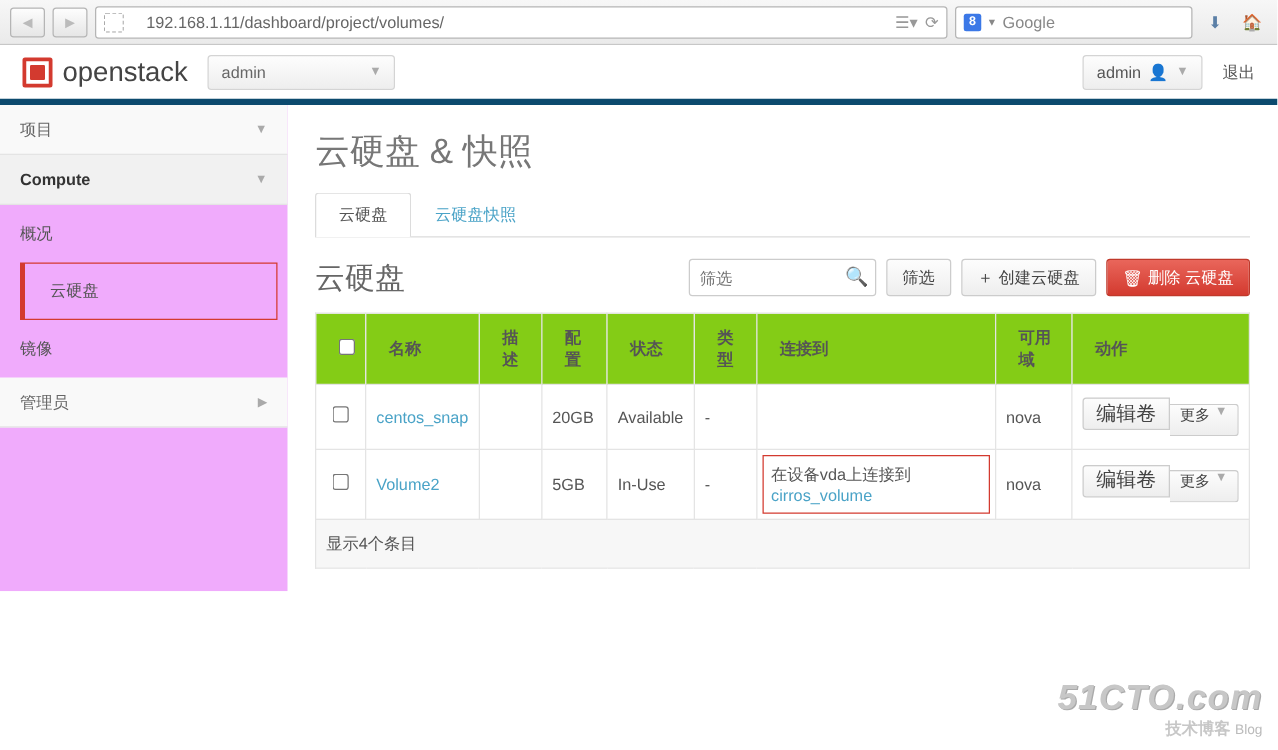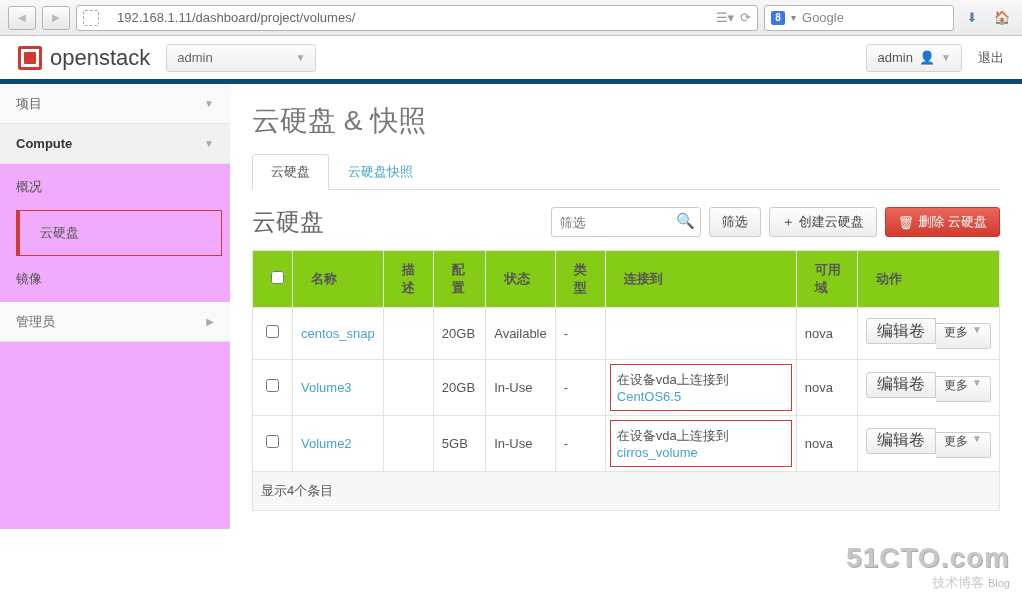--- a/index.html
+++ b/index.html
@@ -57,22 +57,22 @@
   table.vols th{background:#84cc16;font-weight:bold;padding-left:18px;}
   .lnk{color:#4aa3c7;}
   .attach-box{border:1px solid #d33a2f;padding:6px;}
   .actions-cell{white-space:nowrap;}
   .mini-btn{height:26px;border:1px solid #ccc;border-radius:3px 0 0 3px;background:linear-gradient(#fdfdfd,#eeeeee);padding:0 10px;display:inline-flex;align-items:center;color:#444;font-size:16px;cursor:pointer;}
   .more-btn{height:26px;border:1px solid #ccc;border-left:none;border-radius:0 3px 3px 0;background:linear-gradient(#fdfdfd,#eeeeee);padding:0 8px;display:inline-flex;align-items:flex-start;gap:4px;color:#444;font-size:12px;cursor:pointer;}
   .tfoot td{background:#f7f7f7;font-size:12px;color:#777;}
 
   
   .wm{position:fixed;right:12px;bottom:8px;text-align:right;color:#c7c7c7;pointer-events:none;}
-  .wm .big{font-size:28px;font-weight:900;letter-spacing:1px;text-shadow:1px 1px 0 #aaa;}
-  .wm .small{font-size:13px;font-weight:normal;}
+  .wm .big{font-size:28px;font-weight:900;font-style:italic;letter-spacing:1px;text-shadow:1px 1px 0 #aaa;}
+  .wm .small{font-size:13px;font-weight:bold;}
   .wm .blog{font-size:11px;color:#bbb;}
 </style>
 </head>
 <body>
 
 <div class="browser-bar">
   <div class="nav-btn disabled">◄</div>
   <div class="nav-btn disabled">►</div>
   <div class="url-bar">
     <div class="url-icon"></div>
@@ -177,35 +177,20 @@
     <td>Available</td>
     <td>-</td>
     <td style="padding:10px 8px;"></td>
     <td>nova</td>
     <td class="actions-cell">
       <span class="mini-btn">编辑卷</span><span class="more-btn">更多 <span class="chev">▼</span></span>
     </td>
           </tr>
           <tr>
     <td style="text-align:center;"><input type="checkbox" style=""></td>
-    <td><a class="lnk">Volume3</a></td>
-    <td></td>
-    <td>20GB</td>
-    <td>In-Use</td>
-    <td>-</td>
-    <td style="padding:4px;">
-              <div class="attach-box"><span>在设备vda上连接到</span><a class="lnk">CentOS6.5</a></div>
-            </td>
-    <td>nova</td>
-    <td class="actions-cell">
-      <span class="mini-btn">编辑卷</span><span class="more-btn">更多 <span class="chev">▼</span></span>
-    </td>
-          </tr>
-          <tr>
-    <td style="text-align:center;"><input type="checkbox" style=""></td>
     <td><a class="lnk">Volume2</a></td>
     <td></td>
     <td>5GB</td>
     <td>In-Use</td>
     <td>-</td>
     <td style="padding:4px;">
               <div class="attach-box"><span>在设备vda上连接到</span><a class="lnk">cirros_volume</a></div>
             </td>
     <td>nova</td>
     <td class="actions-cell">

